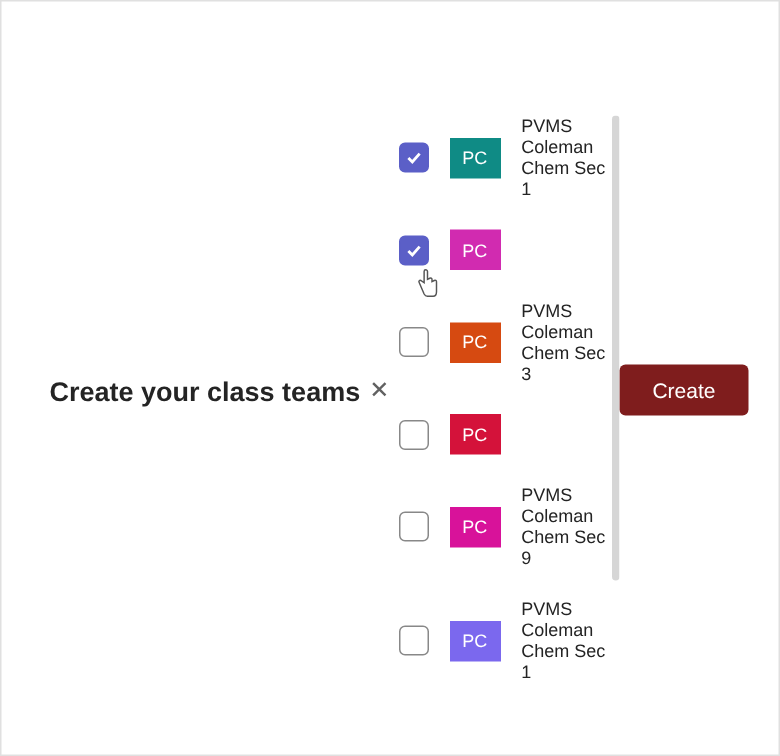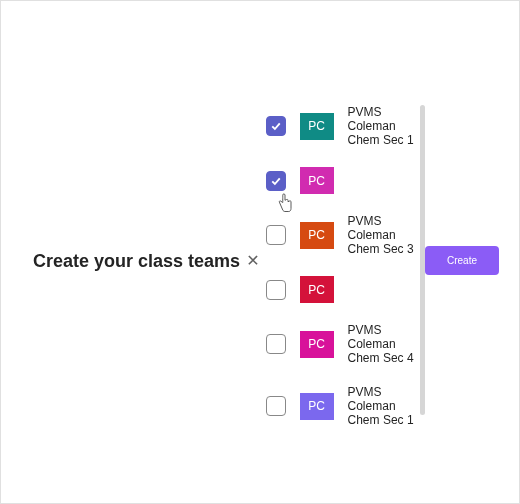--- a/index.html
+++ b/index.html
@@ -124,26 +124,26 @@
       width: 18px;
       height: 22px;
       pointer-events: none;
     }
     .footer {
       padding: 14px 0 16px 0;
       display: flex;
       justify-content: flex-end;
     }
     .create-btn {
-      background: #8b5cf6;
+      background: #7f1d1d;
       color: #fff;
       border: none;
       border-radius: 4px;
       padding: 9px 22px;
-      font-size: 10px;
+      font-size: 14px;
       font-weight: 500;
       cursor: pointer;
     }
   </style>
 </head>
 <body>
 
 <div class="dialog">
 
   <div class="header">
@@ -179,21 +179,21 @@
           <div class="tile" style="background: rgb(214, 74, 17);">PC</div>
           <span class="class-name">PVMS Coleman Chem Sec 3</span>
         </div>
         <div class="class-row">
           <div class="checkbox"></div>
           <div class="tile" style="background: rgb(212, 18, 58);">PC</div>
         </div>
         <div class="class-row">
           <div class="checkbox"></div>
           <div class="tile" style="background: rgb(216, 18, 154);">PC</div>
-          <span class="class-name">PVMS Coleman Chem Sec 4</span>
+          <span class="class-name">PVMS Coleman Chem Sec 9</span>
         </div>
         <div class="class-row">
           <div class="checkbox"></div>
           <div class="tile" style="background: rgb(123, 104, 238);">PC</div>
           <span class="class-name">PVMS Coleman Chem Sec 1</span>
         </div>
       </div>
     <div class="scroll-indicator"></div>
   </div>
 

